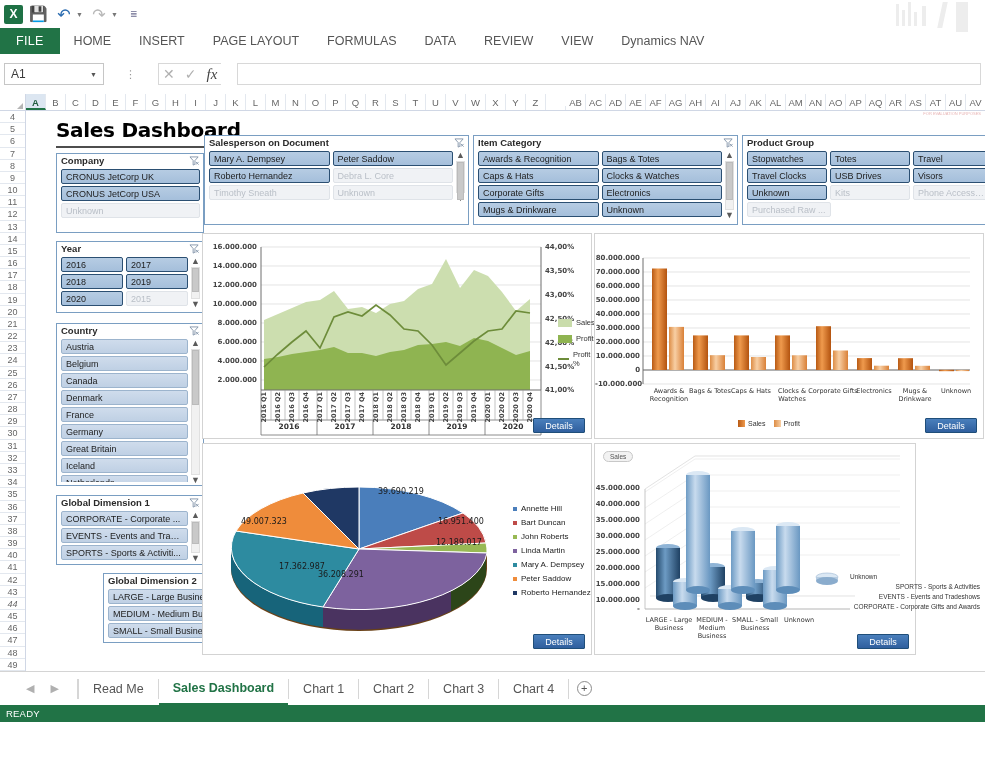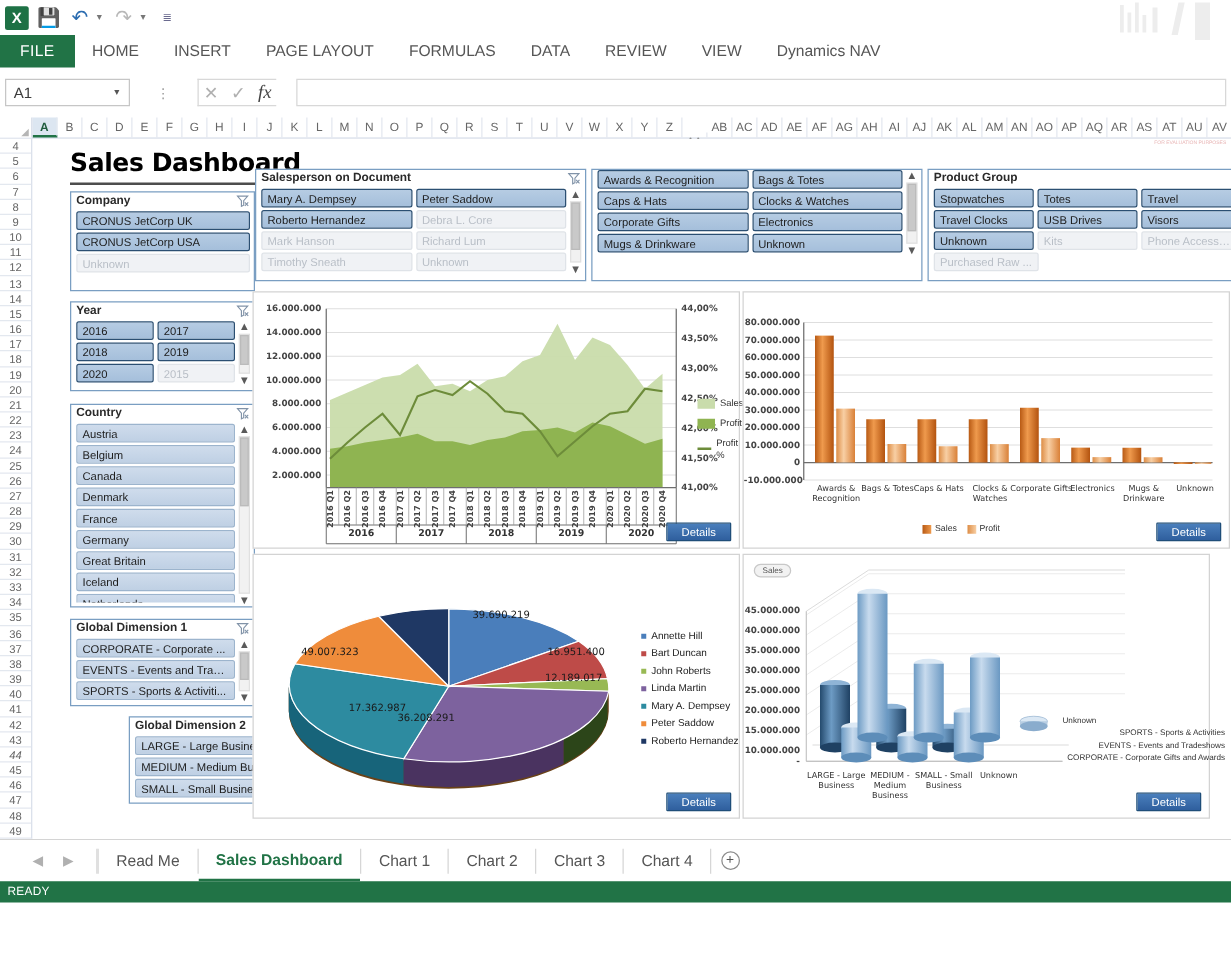--- a/index.html
+++ b/index.html
@@ -457,38 +457,41 @@
         <div class="sl-items" style="padding-right:15px;">
           <div class="sl-row">
             <div class="sl-btn sel">Mary A. Dempsey</div>
             <div class="sl-btn sel">Peter Saddow</div>
           </div>
           <div class="sl-row">
             <div class="sl-btn sel">Roberto Hernandez</div>
             <div class="sl-btn dim">Debra L. Core</div>
           </div>
           <div class="sl-row">
-            <div class="sl-btn dim">Mark Hanson</div>
-            <div class="sl-btn dim">Richard Lum</div>
-          </div>
-          <div class="sl-row">
             <div class="sl-btn dim">Timothy Sneath</div>
             <div class="sl-btn dim">Unknown</div>
           </div>
           <div class="sl-scroll">
             <span class="sb-arrow">▲</span>
             <div class="sb-track">
               <div class="sb-thumb" style="top:0;height:38px;"></div>
             </div>
             <span class="sb-arrow">▼</span>
           </div>
         </div>
       </div>
 
       <div class="slicer" style="left:447px; top:24px; width:265px; height:90px;">
+        <div class="sl-head">
+          <span>Item Category</span>
+          <svg class="sl-clear" viewBox="0 0 12 11">
+            <path d="M1 1h9l-3.5 4v4l-2 1V5z" fill="none" stroke="#8193a8" stroke-width="1"></path>
+            <path d="M7.5 6.5l3 3M10.5 6.5l-3 3" stroke="#8193a8" stroke-width="1"></path>
+          </svg>
+        </div>
         <div class="sl-items" style="padding-right:15px;">
           <div class="sl-row">
             <div class="sl-btn sel">Awards &amp; Recognition</div>
             <div class="sl-btn sel">Bags &amp; Totes</div>
           </div>
           <div class="sl-row">
             <div class="sl-btn sel">Caps &amp; Hats</div>
             <div class="sl-btn sel">Clocks &amp; Watches</div>
           </div>
           <div class="sl-row">
@@ -795,21 +798,21 @@
               <span>Peter Saddow</span>
             </div>
           <div>
               <span class="d" style="background:#1f3864;"></span>
               <span>Roberto Hernandez</span>
             </div>
         </div>
         <div class="details-btn">Details</div>
       </div>
 
-      <div class="panel" style="left:568px; top:332px; width:374px; height:212px;">
+      <div class="panel" style="left:568px; top:332px; width:322px; height:212px;">
         <svg width="390" height="212" viewBox="0 0 390 212">
 
           <g stroke="#d6d6d6" stroke-width="0.7">
             <line x1="50" y1="165" x2="255" y2="165"></line>
             <line x1="55" y1="152" x2="260" y2="152"></line>
             <line x1="50" y1="45" x2="100" y2="12"></line>
             <line x1="100" y1="12" x2="305" y2="12"></line>
           </g>
           <g stroke="#e4e4e4" stroke-width="0.6">
             <line x1="50" y1="48" x2="100" y2="15"></line>

